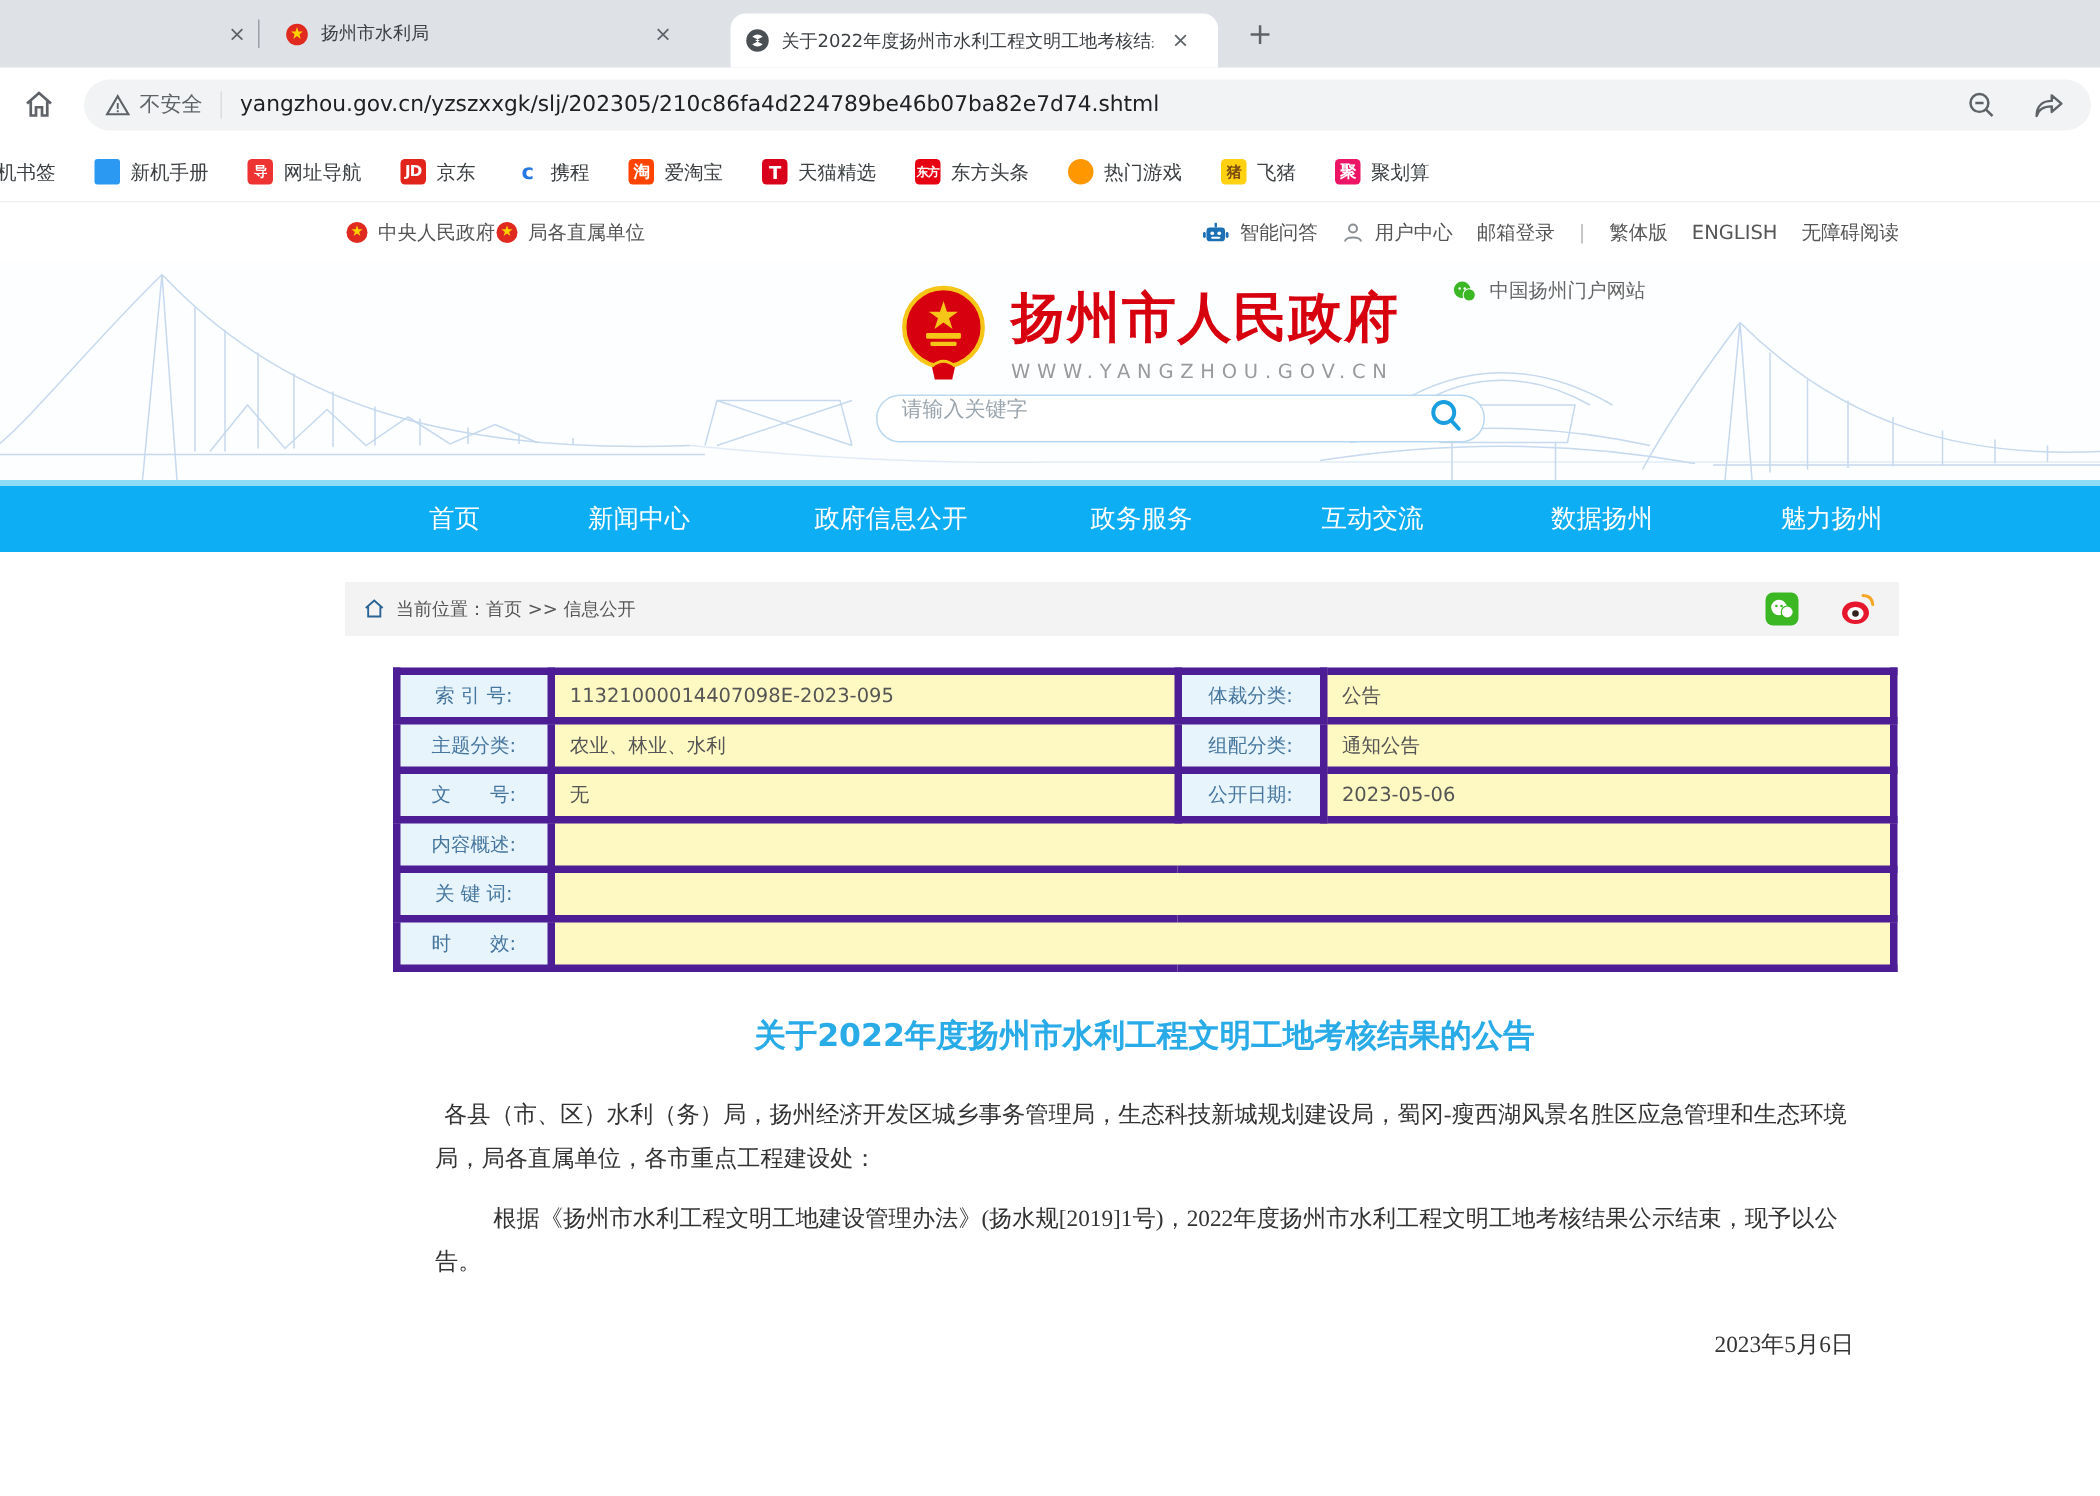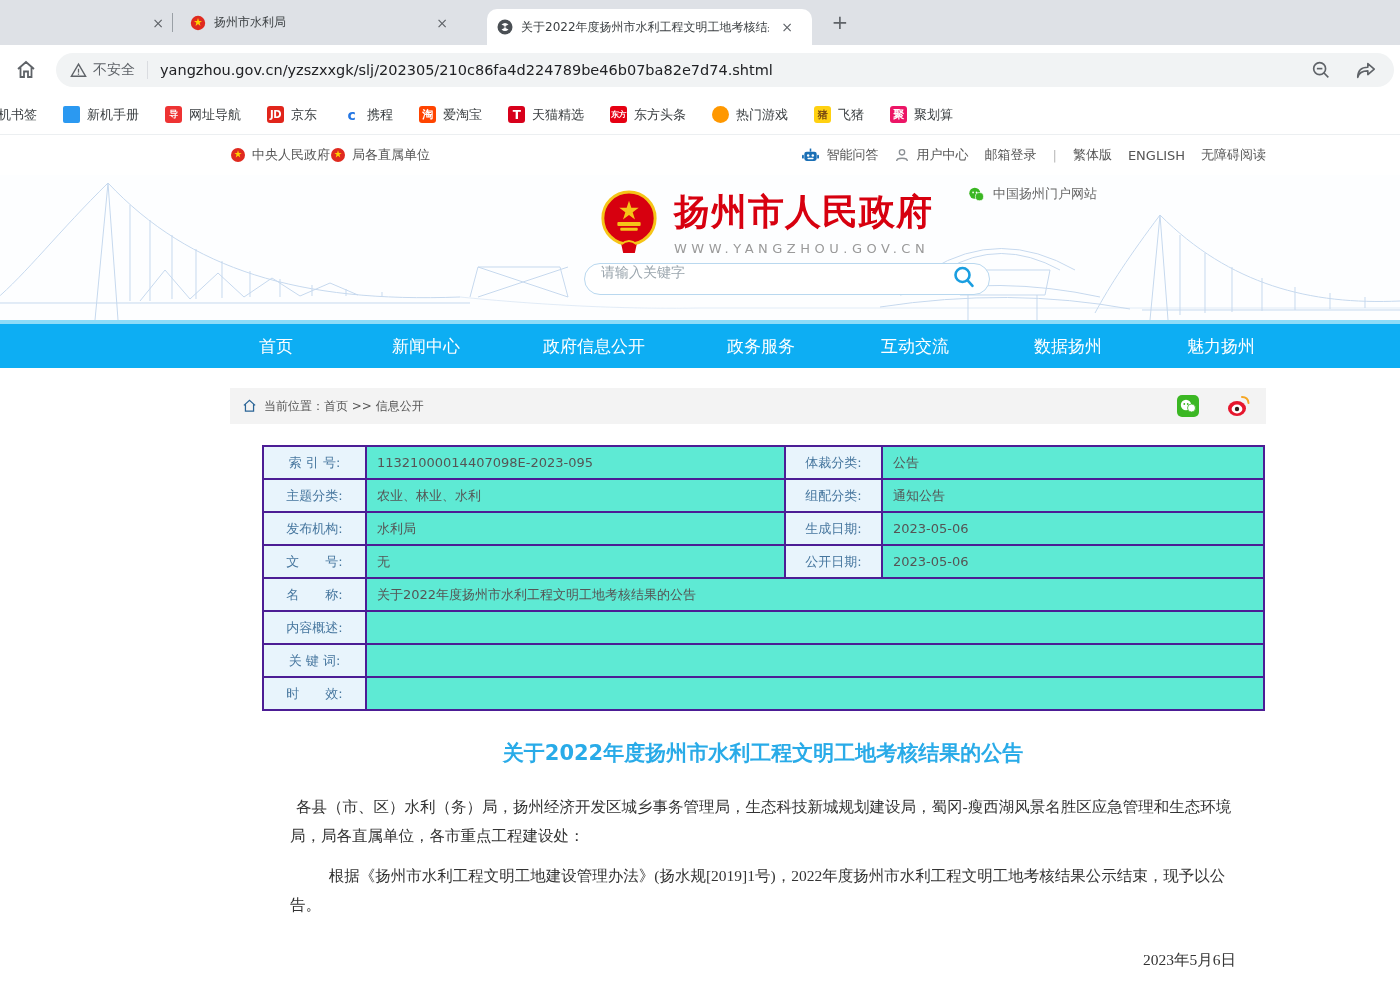--- a/index.html
+++ b/index.html
@@ -69,23 +69,23 @@
   .nav-item { position:absolute; top:0; height:44px; line-height:44px; transform:translateX(-50%);
               color:#fff; font-size:17px; white-space:nowrap; cursor:pointer; }
 
   
   .content { width:1036px; margin-left:230px; }
   .breadcrumb { margin-top:20px; height:36px; background:#f3f3f3; display:flex; align-items:center;
                 padding:0 12px; font-size:12px; color:#555; }
   .bc-right { margin-left:auto; display:flex; align-items:center; gap:26px; padding-right:2px; }
 
   table.meta { margin:21px 0 0 32px; width:1003px; border-collapse:collapse; font-size:13px; }
-  table.meta td { border:2px solid #4c1d95; height:33px; padding:0 10px; }
+  table.meta td { border:5px solid #4c1d95; height:33px; padding:0 10px; }
   td.lbl { background:#e8f4fc; color:#46769e; text-align:center; white-space:nowrap; }
-  td.val { color:#555; background:#5eead4; }
+  td.val { color:#555; background:#fef9c3; }
 
   .article { padding:0 30px 40px 60px; }
   .art-title { margin-top:28px; text-align:center; font-size:21px; font-weight:bold; color:#29abe8; }
   .art-body { font-family:"Liberation Serif","DejaVu Serif",serif; font-size:15.5px; color:#333;
               line-height:1.85; }
   .p1 { margin-top:26px; text-indent:6px; }
   .p2 { margin-top:12px; text-indent:2.5em; }
   .art-date { margin-top:26px; text-align:right; }
 
   svg { display:block; }
@@ -295,21 +295,21 @@
   <div class="searchbox">
     <input type="text" placeholder="请输入关键字" style="">
     <svg width="26" height="26" viewBox="0 0 26 26">
       <circle cx="11.5" cy="11" r="7" fill="none" stroke="#1a9ee0" stroke-width="2.6"></circle>
       <line x1="16.6" y1="16.4" x2="21.5" y2="21.8" stroke="#1a9ee0" stroke-width="2.6" stroke-linecap="round"></line>
     </svg>
   </div>
 </div>
 
 <div class="mainnav">
-  <div class="nav-item" style="left:276px;">首页</div>
+  <div class="nav-item" style="left:303px;">首页</div>
   <div class="nav-item" style="left:426px;">新闻中心</div>
   <div class="nav-item" style="left:594px;">政府信息公开</div>
   <div class="nav-item" style="left:761px;">政务服务</div>
   <div class="nav-item" style="left:915px;">互动交流</div>
   <div class="nav-item" style="left:1068px;">数据扬州</div>
   <div class="nav-item" style="left:1221px;">魅力扬州</div>
 </div>
 
 <div class="content">
 
@@ -350,34 +350,24 @@
       <td class="lbl">体裁分类:</td>
       <td class="val">公告</td>
     </tr>
     <tr>
       <td class="lbl">主题分类:</td>
       <td class="val">农业、林业、水利</td>
       <td class="lbl">组配分类:</td>
       <td class="val">通知公告</td>
     </tr>
     <tr>
-      <td class="lbl">发布机构:</td>
-      <td class="val">水利局</td>
-      <td class="lbl">生成日期:</td>
-      <td class="val">2023-05-06</td>
-    </tr>
-    <tr>
       <td class="lbl">文　　号:</td>
       <td class="val">无</td>
       <td class="lbl">公开日期:</td>
       <td class="val">2023-05-06</td>
-    </tr>
-    <tr>
-      <td class="lbl">名　　称:</td>
-      <td class="val" colspan="3">关于2022年度扬州市水利工程文明工地考核结果的公告</td>
     </tr>
     <tr>
       <td class="lbl">内容概述:</td>
       <td class="val" colspan="3"></td>
     </tr>
     <tr>
       <td class="lbl">关 键 词:</td>
       <td class="val" colspan="3"></td>
     </tr>
     <tr>

